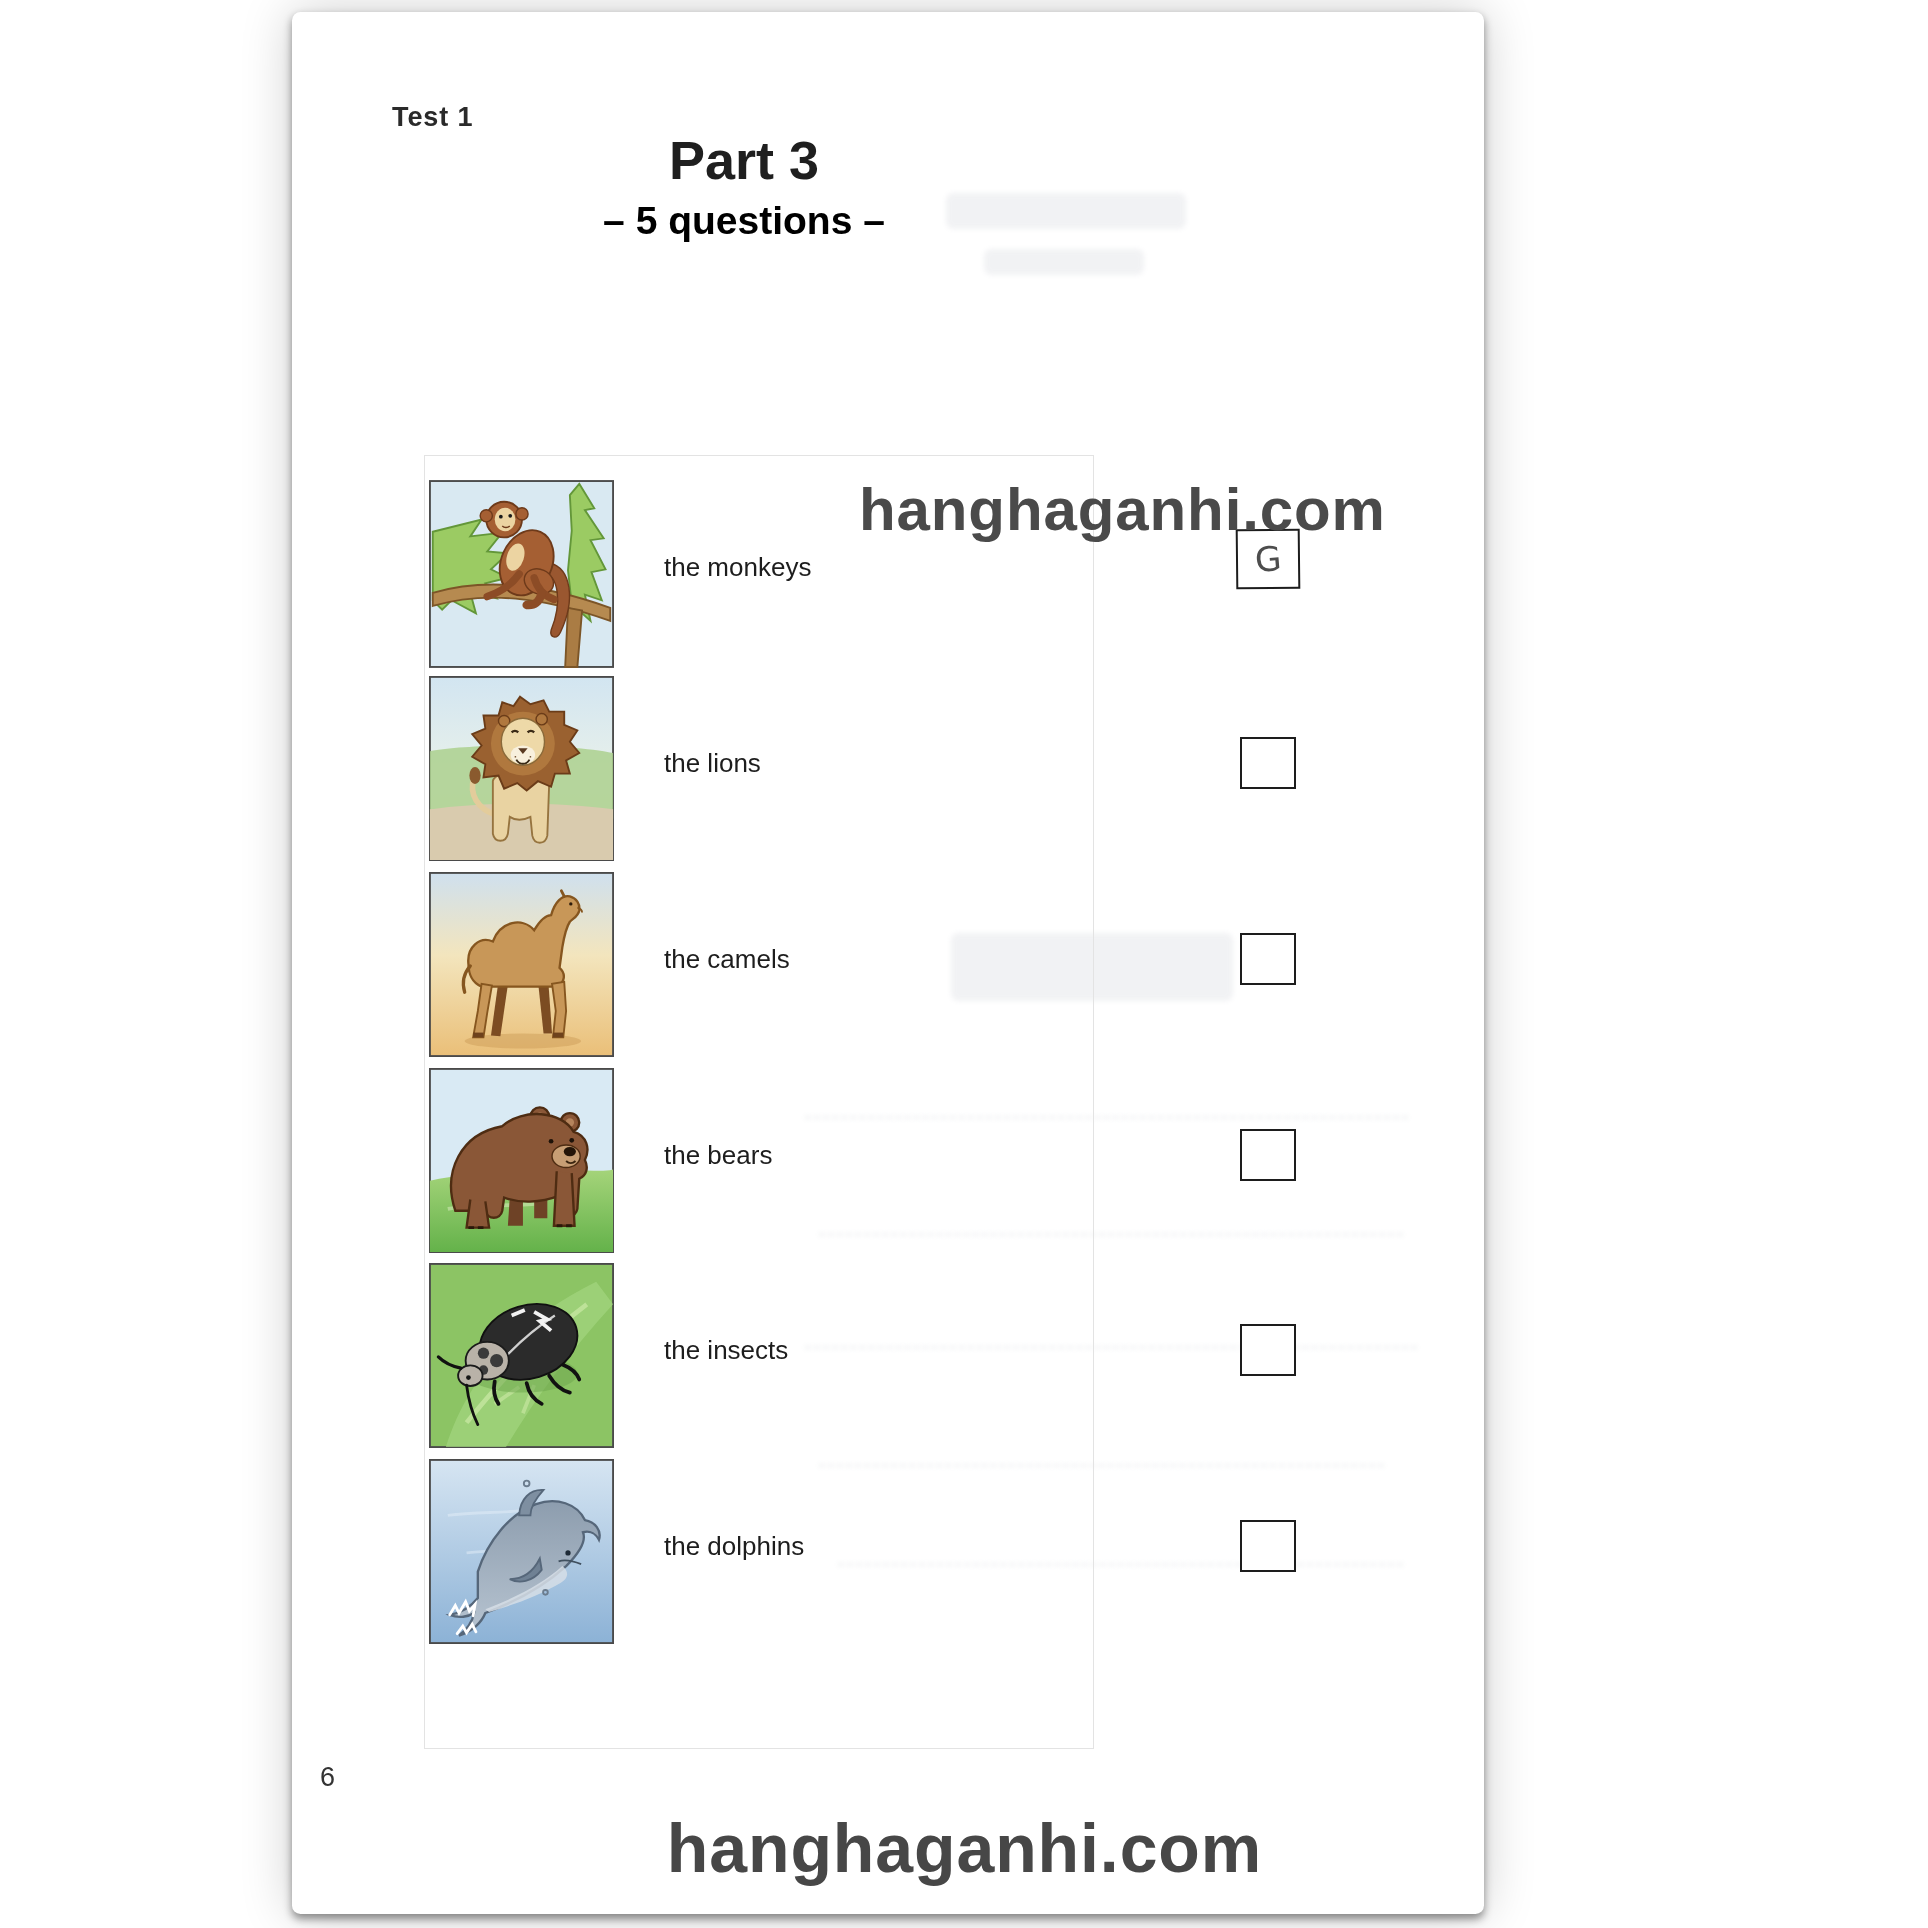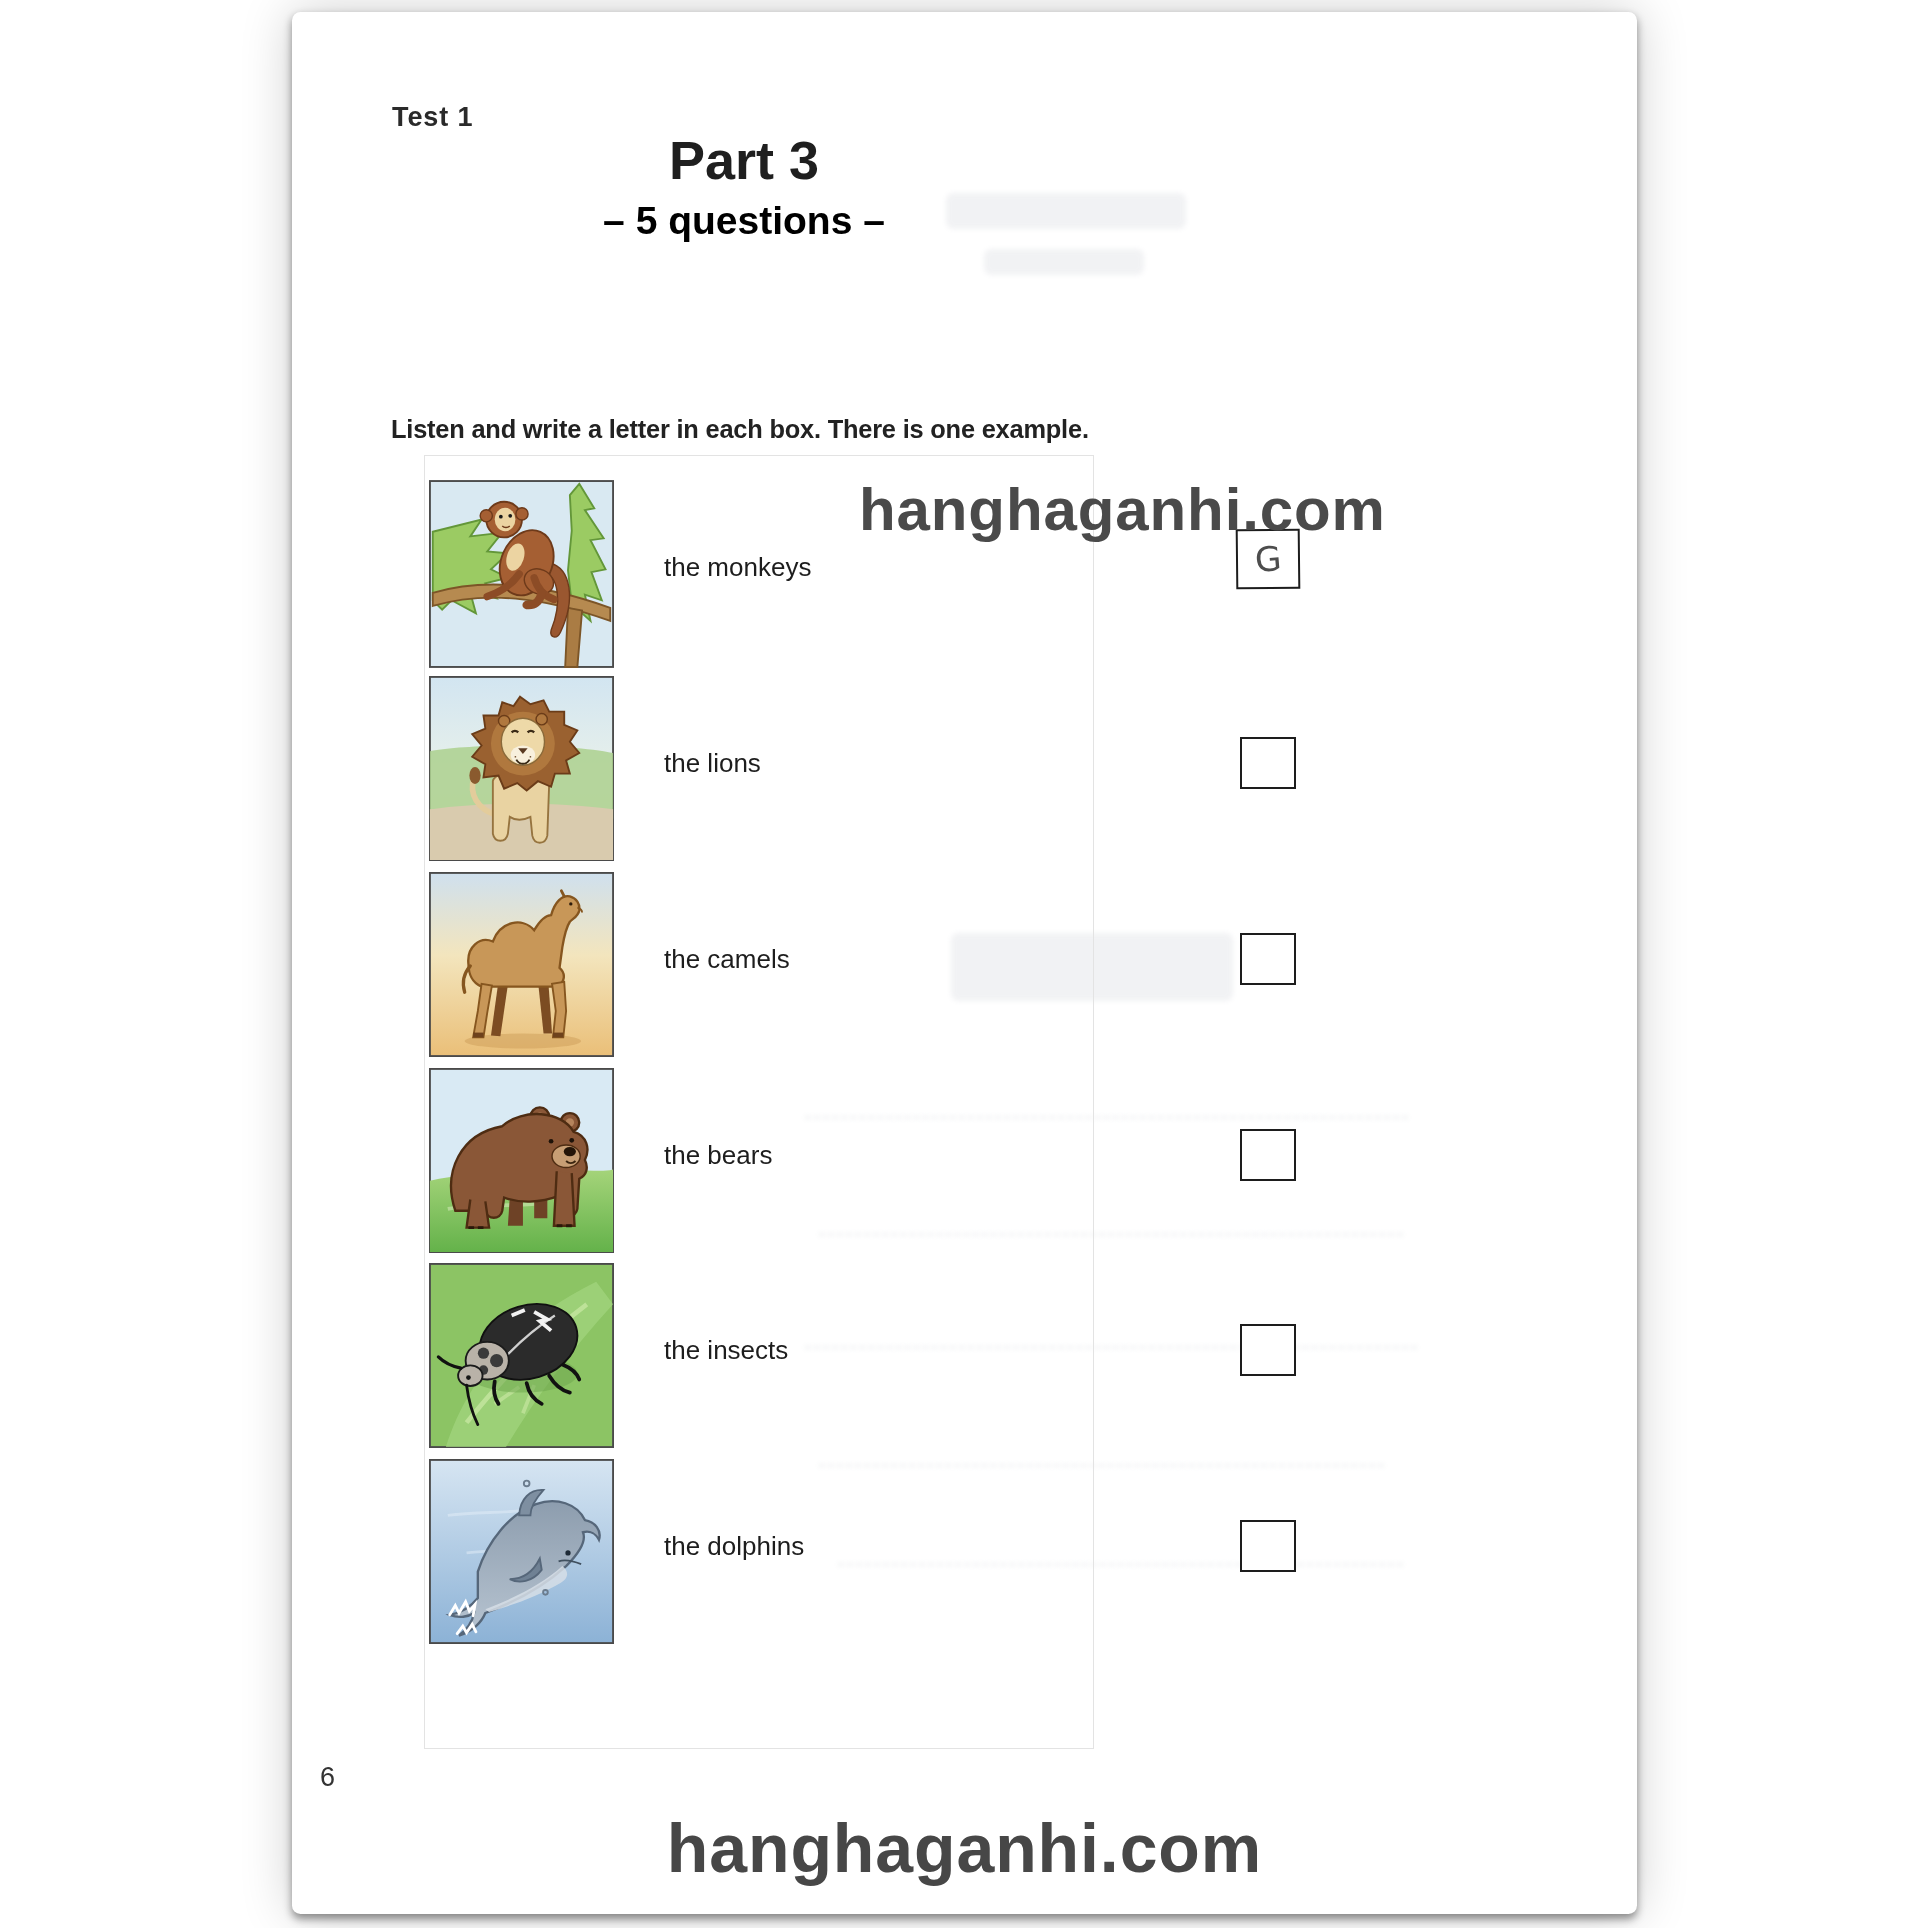--- a/index.html
+++ b/index.html
@@ -1,18 +1,18 @@
 <!DOCTYPE html>
 <html style="font-size:15px"><head>
 <meta charset="utf-8">
 <style>
   html,body{margin:0;padding:0;background:#ffffff;width:1928px;height:1928px;overflow:hidden;}
   *{box-sizing:border-box;}
   .stage{position:relative;width:1928px;height:1928px;font-family:"Liberation Sans",sans-serif;color:#1c1c1c;}
-  .page{position:absolute;left:292px;top:12.2px;width:1345px;height:1902px;background:#ffffff;
+  .page{position:absolute;left:292px;top:12.2px;width:1192px;height:1902px;background:#ffffff;
         border-radius:8.5px;box-shadow:0 4.7px 8.5px rgba(0,0,0,.42),0 0 52px rgba(0,0,0,.20);padding-left:15px;}
   .header-label{position:absolute;left:100px;top:90px;font-size:27px;font-weight:bold;letter-spacing:0.9px;color:#2a2a2a;}
   .title-wrap{position:absolute;left:0;top:117px;width:904px;text-align:center;}
   .part-title{font-size:54px;font-weight:bold;color:#1f1f1f;letter-spacing:0;}
   .part-sub{margin-top:7.5px;font-size:39px;font-weight:bold;color:#000000;}
   .instr{position:absolute;left:99px;width:763px;font-size:25.4px;font-weight:bold;color:#222;
          line-height:1.85;letter-spacing:-0.2px;}
   .instr1{top:273px;}
   .instr2{top:394px;width:847px;}
   .task-frame{position:absolute;left:132px;top:443px;width:670px;height:1294px;border:0.9px solid #e3e3e3;}
@@ -39,21 +39,20 @@
 <div class="stage">
   <div class="page">
 
     <div class="header-label">Test 1</div>
 
     <div class="title-wrap">
       <div class="part-title">Part 3</div>
       <div class="part-sub">– 5 questions –</div>
     </div>
 
-    <div class="instr instr2">Listen and write a letter in each box. There is one example.</div>
 
     <div class="bleed bleed-blob" style="left:654px;top:181px;width:240px;height:36px;"></div>
     <div class="bleed bleed-blob" style="left:692px;top:237px;width:160px;height:26px;"></div>
     <div class="bleed bleed-blob" style="left:659px;top:921px;width:282px;height:68px;"></div>
     <div class="bleed bleed-line" style="left:513px;top:1104px;width:603px;"></div>
     <div class="bleed bleed-line" style="left:527px;top:1221px;width:584px;"></div>
     <div class="bleed bleed-line" style="left:513px;top:1334px;width:612px;"></div>
     <div class="bleed bleed-line" style="left:527px;top:1452px;width:565px;"></div>
     <div class="bleed bleed-line" style="left:546px;top:1551px;width:565px;"></div>
 

